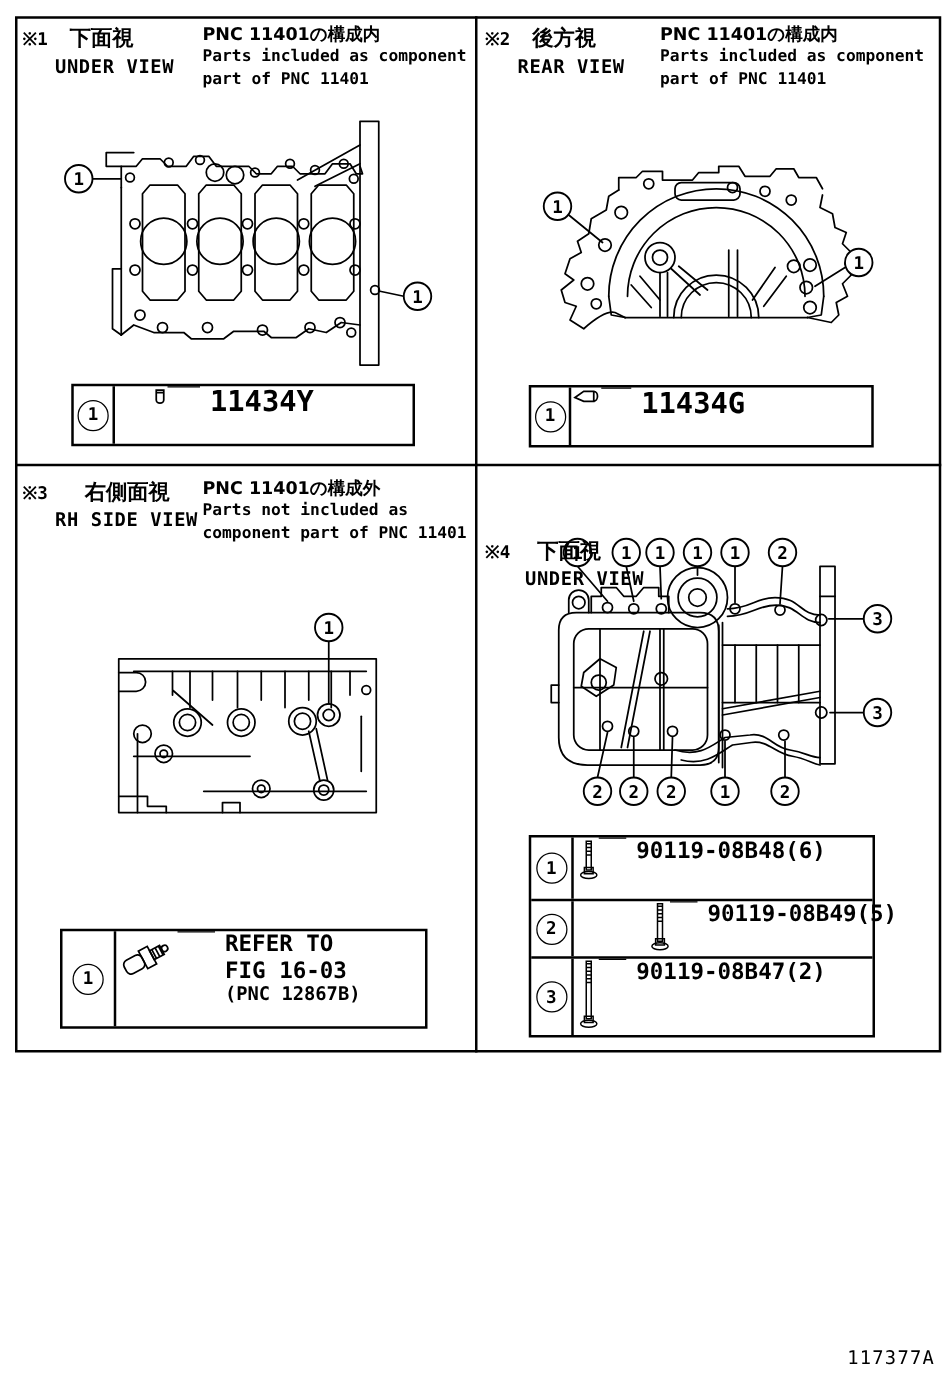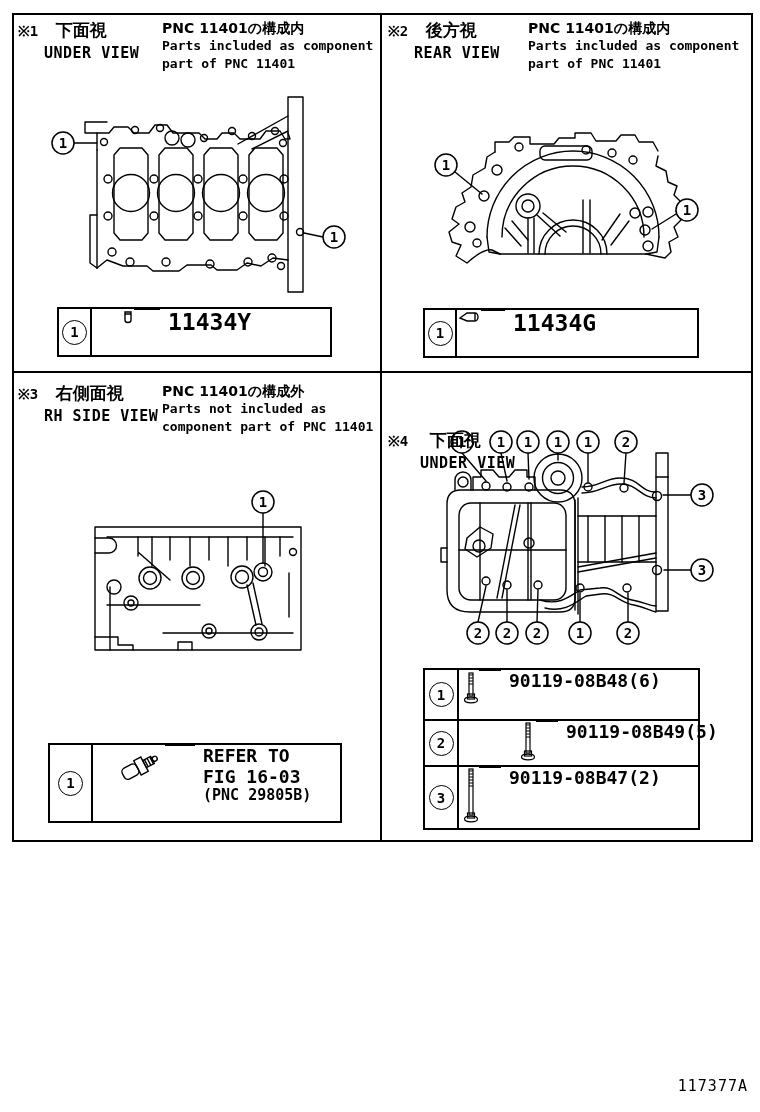--- a/index.html
+++ b/index.html
@@ -220,47 +220,47 @@
       <circle cx="293" cy="552" r="3.5"></circle>
       <path d="M263,513 V563"></path>
     </g>
     <g>
       <circle cx="263" cy="502" r="11" fill="#fff" stroke="#000" stroke-width="1.5"></circle>
       <text class="co" x="263" y="507" text-anchor="middle">1</text>
     </g>
   </svg>
   <div class="hdr-left" style="left:4px;top:8px;">
     <div><span class="marker">※3</span>
-         <span class="ja" style="margin-left:8px;">右側面視</span></div>
+         <span class="ja" style="margin-left:20px;">右側面視</span></div>
     <div class="ten">RH SIDE VIEW</div>
   </div>
   <div class="hdr-right" style="left:148px;top:8px;">
     <div class="note-ja">PNC 11401の構成外</div>
     <div>Parts not included as</div>
     <div>component part of PNC 11401</div>
   </div>
   <div class="partbox" style="left:34px;top:369px;width:294px;height:80px;">
     <div class="pb-num" style="width:41px;">
       <div class="cnum">1</div>
     </div>
-    <div class="pb-body" style="padding-left:24px;">
+    <div class="pb-body" style="padding-left:1px;">
       <svg width="48" height="42" viewBox="0 0 48 42">
         <g transform="rotate(-28 24 21)" stroke="#000" fill="none" stroke-width="1.4">
           <rect x="4" y="15" width="16" height="12" rx="4"></rect>
           <rect x="20" y="13" width="8" height="16"></rect>
           <rect x="28" y="17" width="9" height="8"></rect>
           <path d="M30,17 v8 M33,17 v8 M36,17 v8"></path>
           <circle cx="39.5" cy="21" r="2.5"></circle>
         </g>
       </svg>
       <div class="dash" style="width:30px;"></div>
       <div class="ref-lines">
         <div class="ref-l1">REFER TO</div>
         <div class="ref-l2">FIG 16-03</div>
-        <div class="ref-l3">(PNC 29805B)</div>
+        <div class="ref-l3">(PNC 12867B)</div>
       </div>
     </div>
   </div>
 </div>
 
 <div class="panel" style="left:383px;top:374px;width:368px;height:466px;">
   <svg class="draw" width="368" height="466" viewBox="383 374 368 466">
     <g stroke="#000" fill="none" stroke-width="1.4" stroke-linejoin="round" stroke-linecap="round">
       <rect x="656" y="453" width="12" height="158"></rect>
       <path d="M656,477 h12"></path>

